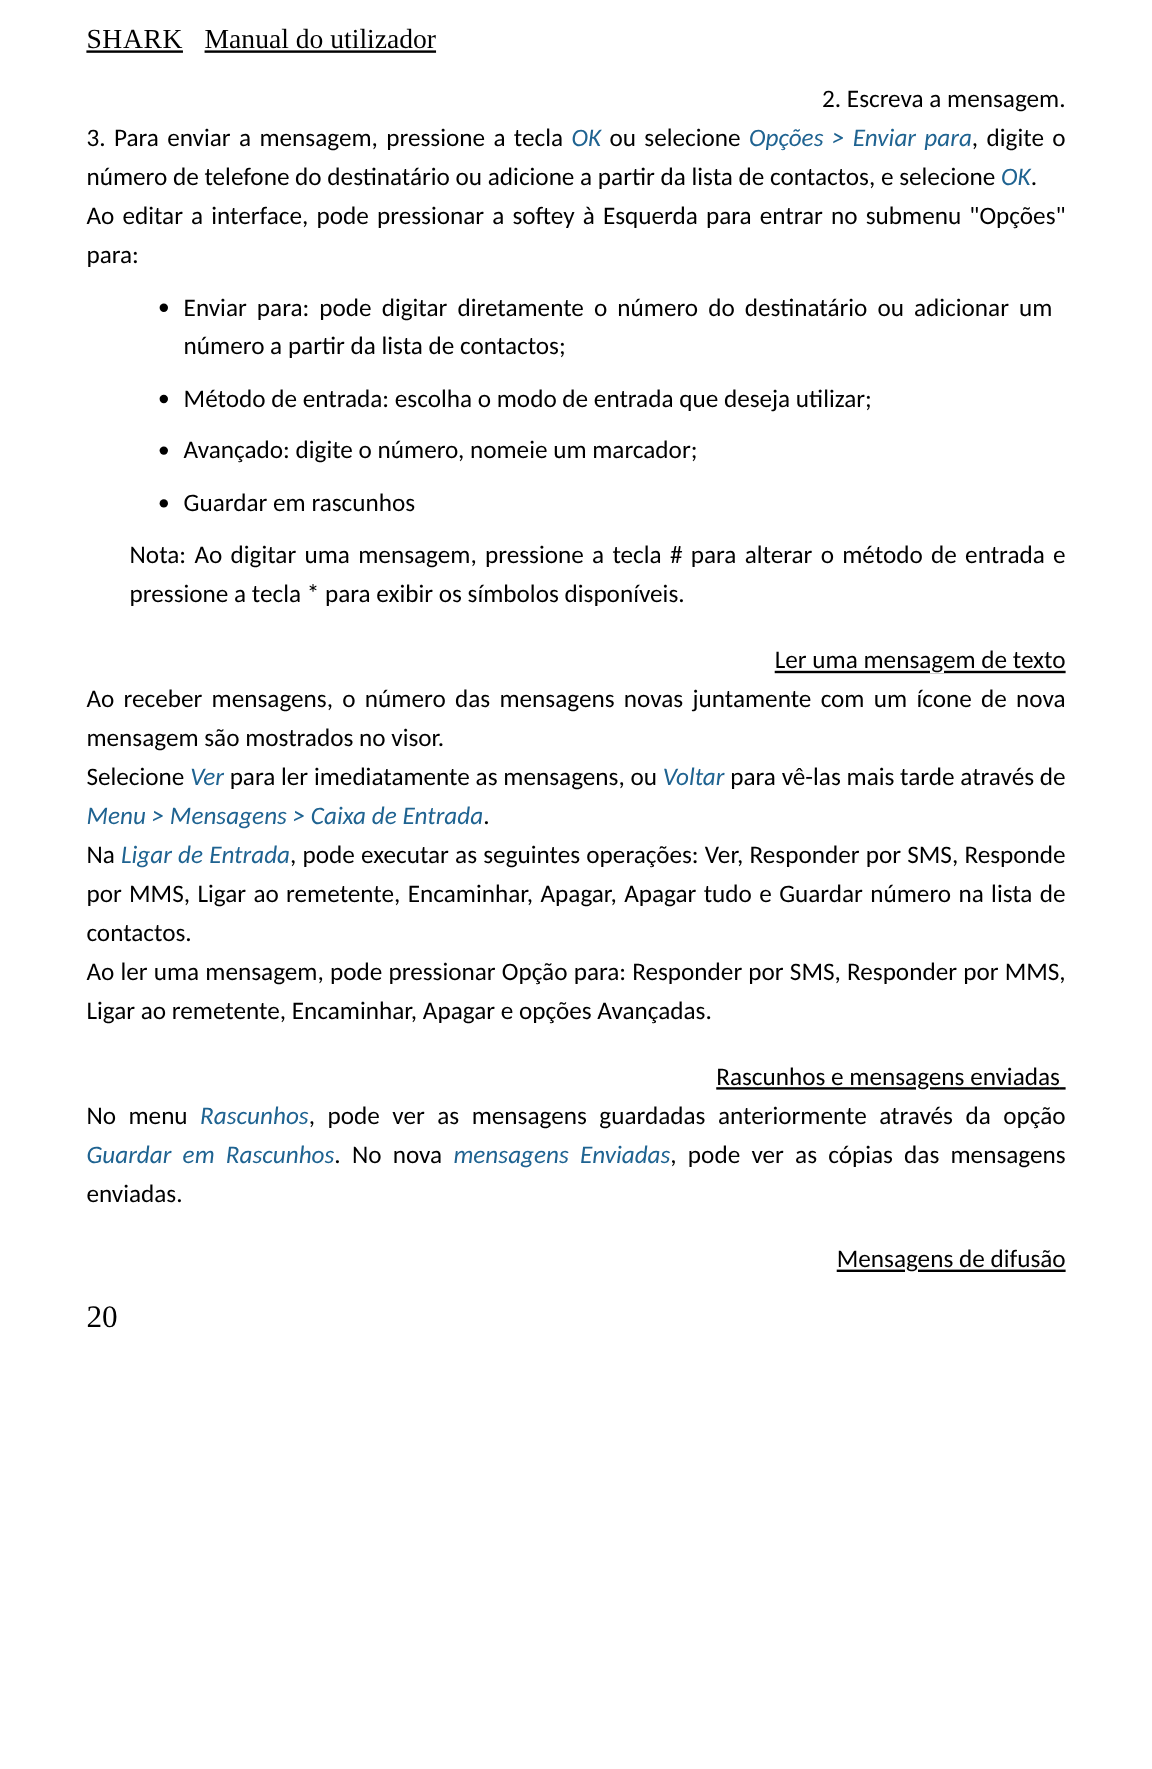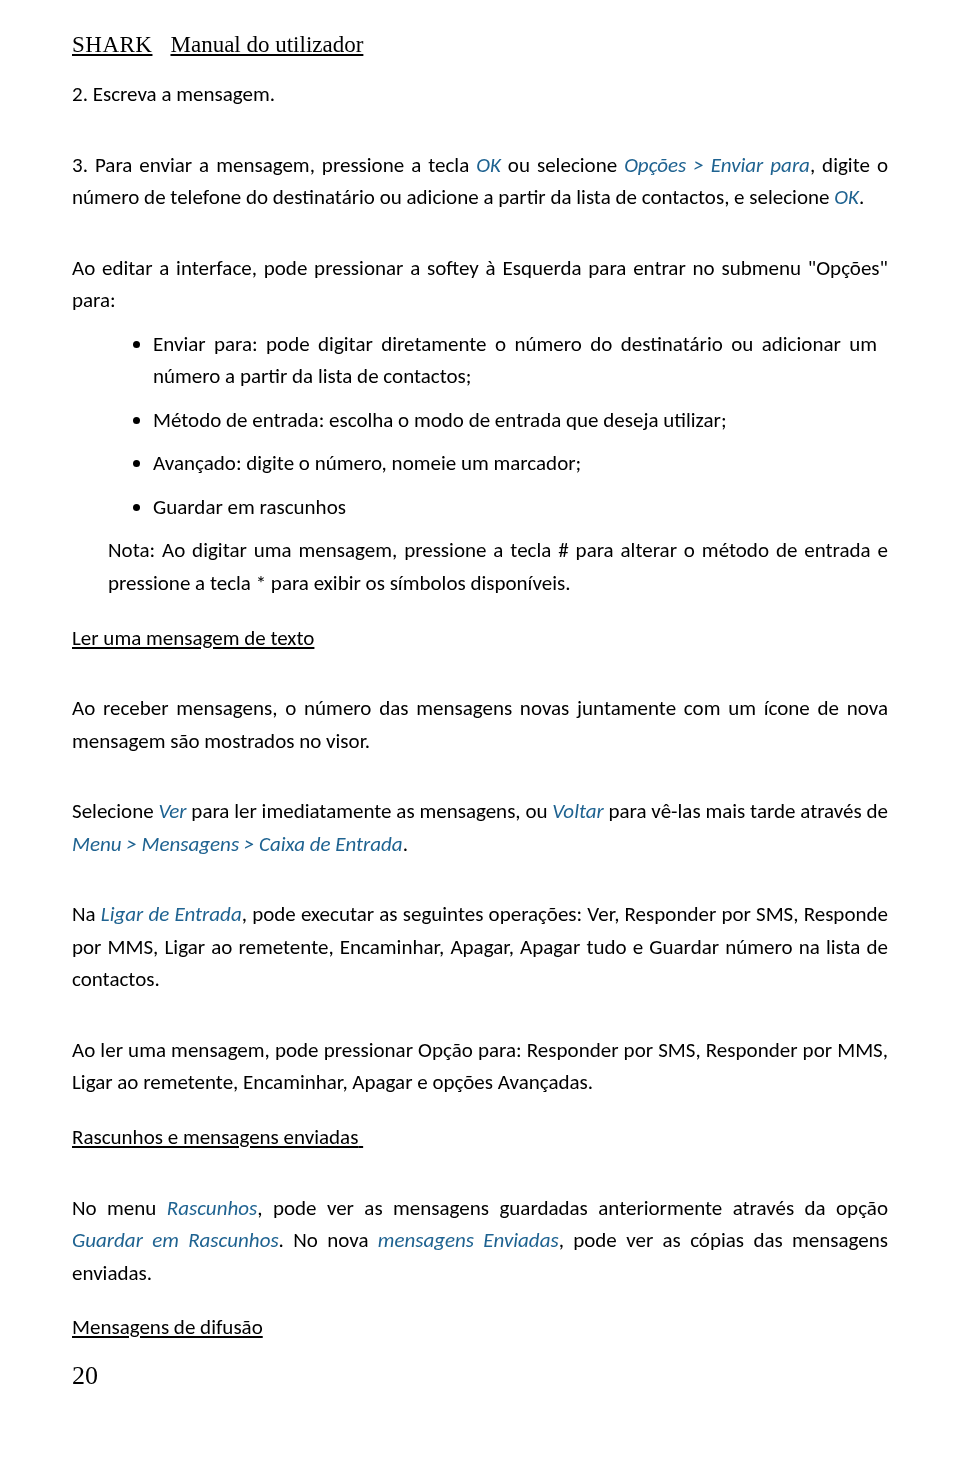--- a/index.html
+++ b/index.html
@@ -4,45 +4,45 @@
 <style>
   body {
     margin: 0;
     padding: 0;
     background: #fff;
     font-family: Calibri, "Segoe UI", Arial, sans-serif;
     color: #000;
     width: 960px;
   }
   .page {
-    padding: 32px 72px 40px 72px;
+    padding: 20px 72px 40px 72px;
     box-sizing: border-box;
     width: 960px;
   }
   .header {
     font-size: 23px;
     font-family: "Times New Roman", Times, serif;
     text-decoration: underline;
     margin-bottom: 20px;
   }
   .header .brand {
     letter-spacing: 0.5px;
   }
   .header .sep {
     display:inline-block;
     width: 18px;
   }
   p {
     font-size: 21px;
     line-height: 1.55;
     margin: 0;
+    text-align: right;
   }
   .just {
     text-align: justify;
-    margin-top: 38px;
   }
   ul.bullets {
     margin: 0;
     padding-left: 70px;
     font-size: 21px;
     line-height: 1.55;
   }
   ul.bullets li {
     text-align: justify;
     padding-left: 0px;

